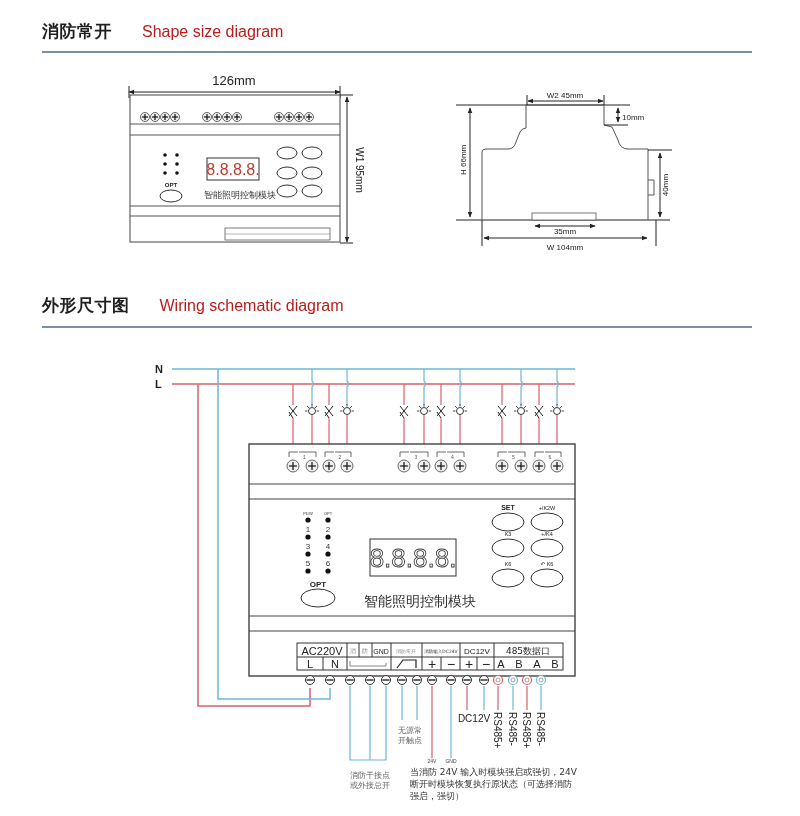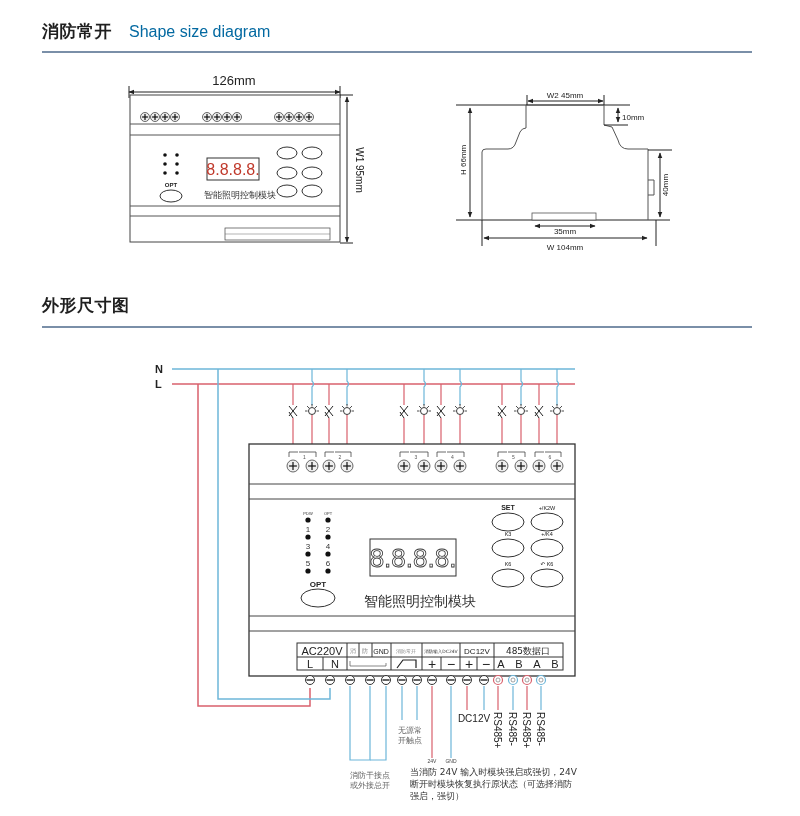--- a/index.html
+++ b/index.html
@@ -1,20 +1,20 @@
 <!DOCTYPE html>
 <html><head>
 <meta charset="utf-8">
 <style>
   html, body { margin:0; padding:0; background:#ffffff; }
   body { width:800px; height:816px; position:relative; overflow:hidden;
          font-family:"DejaVu Sans", "Liberation Sans", sans-serif; color:#222; }
   .section-header { position:absolute; left:42px; display:flex; align-items:baseline; }
   .sec-cn { font-size:17px; font-weight:bold; color:#1f1f1f; letter-spacing:0.5px; }
-  .sec-en { font-size:16px; color:#0369a1; margin-left:17px; font-family:"Liberation Sans", sans-serif; }
+  .sec-en { font-size:16px; color:#b91c1c; margin-left:30px; font-family:"Liberation Sans", sans-serif; }
   .sec-rule { position:absolute; left:42px; width:710px; height:2px; background:#7a8fa8; }
   svg text { font-family:"Liberation Sans", "DejaVu Sans", sans-serif; }
   .cn { font-family:"DejaVu Sans", sans-serif; }
 </style>
 </head>
 <body>
 
 <div class="section-header" style="top:20px;">
   <span class="sec-cn">消防常开</span>
   <span class="sec-en">Shape size diagram</span>
@@ -152,20 +152,21 @@
     <text x="565" y="234" font-size="8" text-anchor="middle" fill="#222">35mm</text>
     <line x1="484" y1="238" x2="647" y2="238" stroke="#222" marker-start="url(#arr)" marker-end="url(#arr)"></line>
     <line x1="482" y1="220" x2="482" y2="246" stroke="#222"></line>
     <line x1="656" y1="220" x2="656" y2="246" stroke="#222"></line>
     <text x="565" y="250" font-size="8" text-anchor="middle" fill="#222">W   104mm</text>
   </g>
 </svg>
 
 <div class="section-header" style="top:294px;">
   <span class="sec-cn">外形尺寸图</span>
+  <span class="sec-en">Wiring schematic diagram</span>
 </div>
 <div class="sec-rule" style="top:326px;"></div>
 
 <svg style="position:absolute;left:0;top:340px;" width="800" height="476" viewBox="0 340 800 476" id="wiring">
 
   <text x="155" y="373" font-size="11" font-weight="bold" fill="#222">N</text>
   <text x="155" y="388" font-size="11" font-weight="bold" fill="#222">L</text>
   <line x1="172" y1="369" x2="575" y2="369" stroke="#6db6d9" stroke-width="1.5"></line>
   <line x1="172" y1="384" x2="575" y2="384" stroke="#d9606c" stroke-width="1.5"></line>
 

